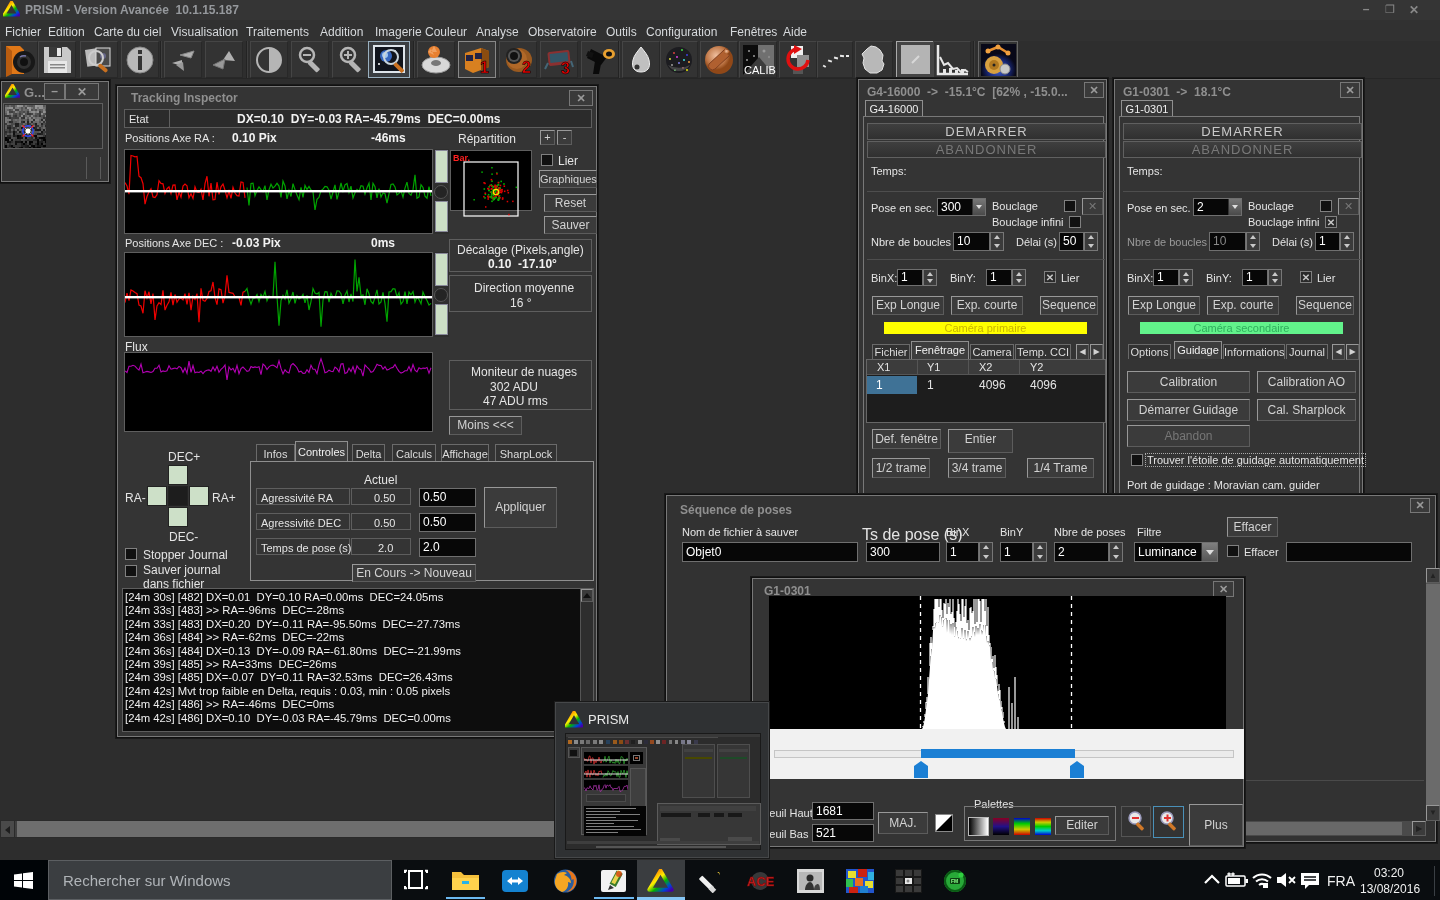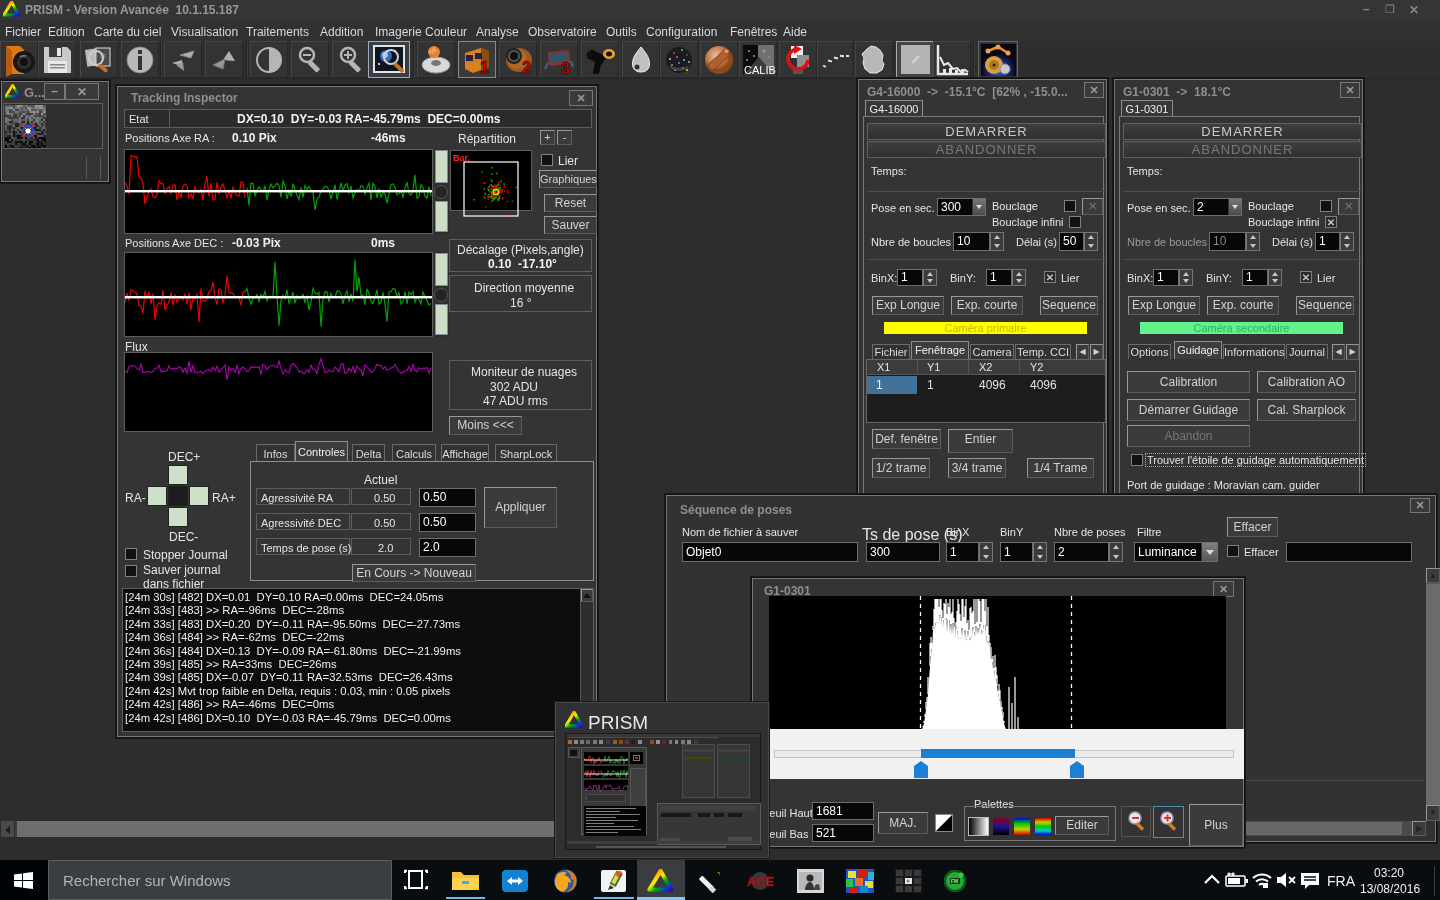--- a/index.html
+++ b/index.html
@@ -1282,21 +1282,21 @@
         <rect x="11.5" y="7.5" width="2" height="7" fill="#e03030"></rect>
         <rect x="15" y="15" width="9" height="3.5" rx="1" fill="#d07828" transform="rotate(45 15 15)"></rect>
       </svg>
   </div>
   <div class="btn" style="left:437px;top:226px;width:54px;height:42px;line-height:40px;font-size:12px">Plus</div>
 </div>
 <div class="a" style="left:554px;top:701px;width:216px;height:158px;background:#2f3133;border:1px solid #1a1a1a;box-shadow:0 0 0 1px #46484a inset">
   <svg class="a" style="left:10px;top:9px" width="18" height="18" viewBox="0 0 17 17">
       <path d="M8.5 1 L16 14 L1 14 Z" fill="none" stroke="url(#rb1)" stroke-width="3" stroke-linejoin="round"></path>
     </svg>
-  <span class="a" style="left:33px;top:10px;color:#e8e8e8;font-size:19px">PRISM</span>
+  <span class="a" style="left:33px;top:10px;color:#e8e8e8;font-size:13px">PRISM</span>
   <div class="a" style="left:10px;top:31px;width:196px;height:117px;background:#2c2c2c;border:1px solid #191919">
     <div class="a" style="left:0px;top:0px;width:194px;height:3px;background:#383838"></div>
     <svg class="a" style="left:0;top:3px" width="194" height="8">
       <rect x="2" y="0" width="150" height="1" fill="#4a4a4a"></rect>
       <g>
           <rect x="2" y="3" width="4" height="4" fill="#b06820"></rect>
           <rect x="8" y="3" width="4" height="4" fill="#8a8a8a"></rect>
           <rect x="14" y="3" width="4" height="4" fill="#7a7a7a"></rect>
           <rect x="20" y="3" width="4" height="4" fill="#6a6a6a"></rect>
           <rect x="27" y="3" width="4" height="4" fill="#7a7a7a"></rect>

